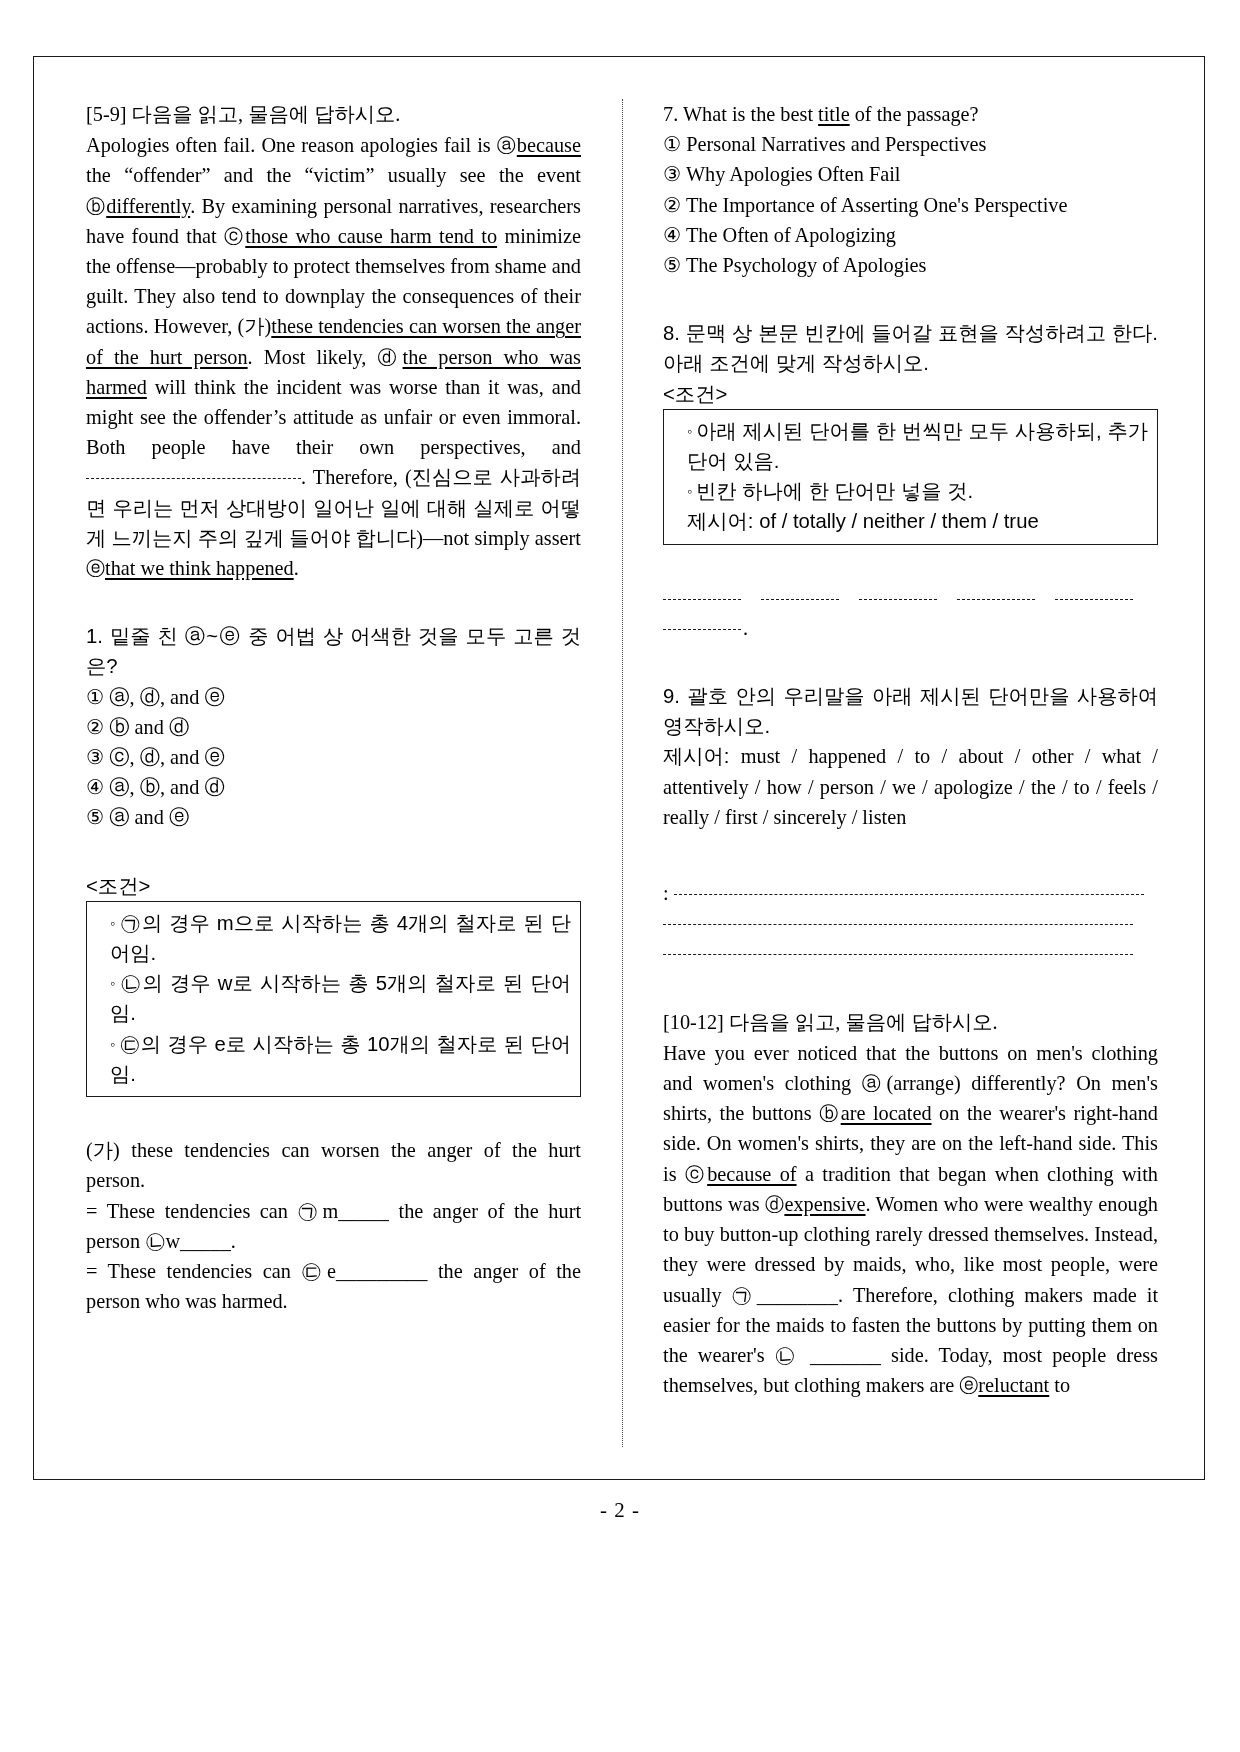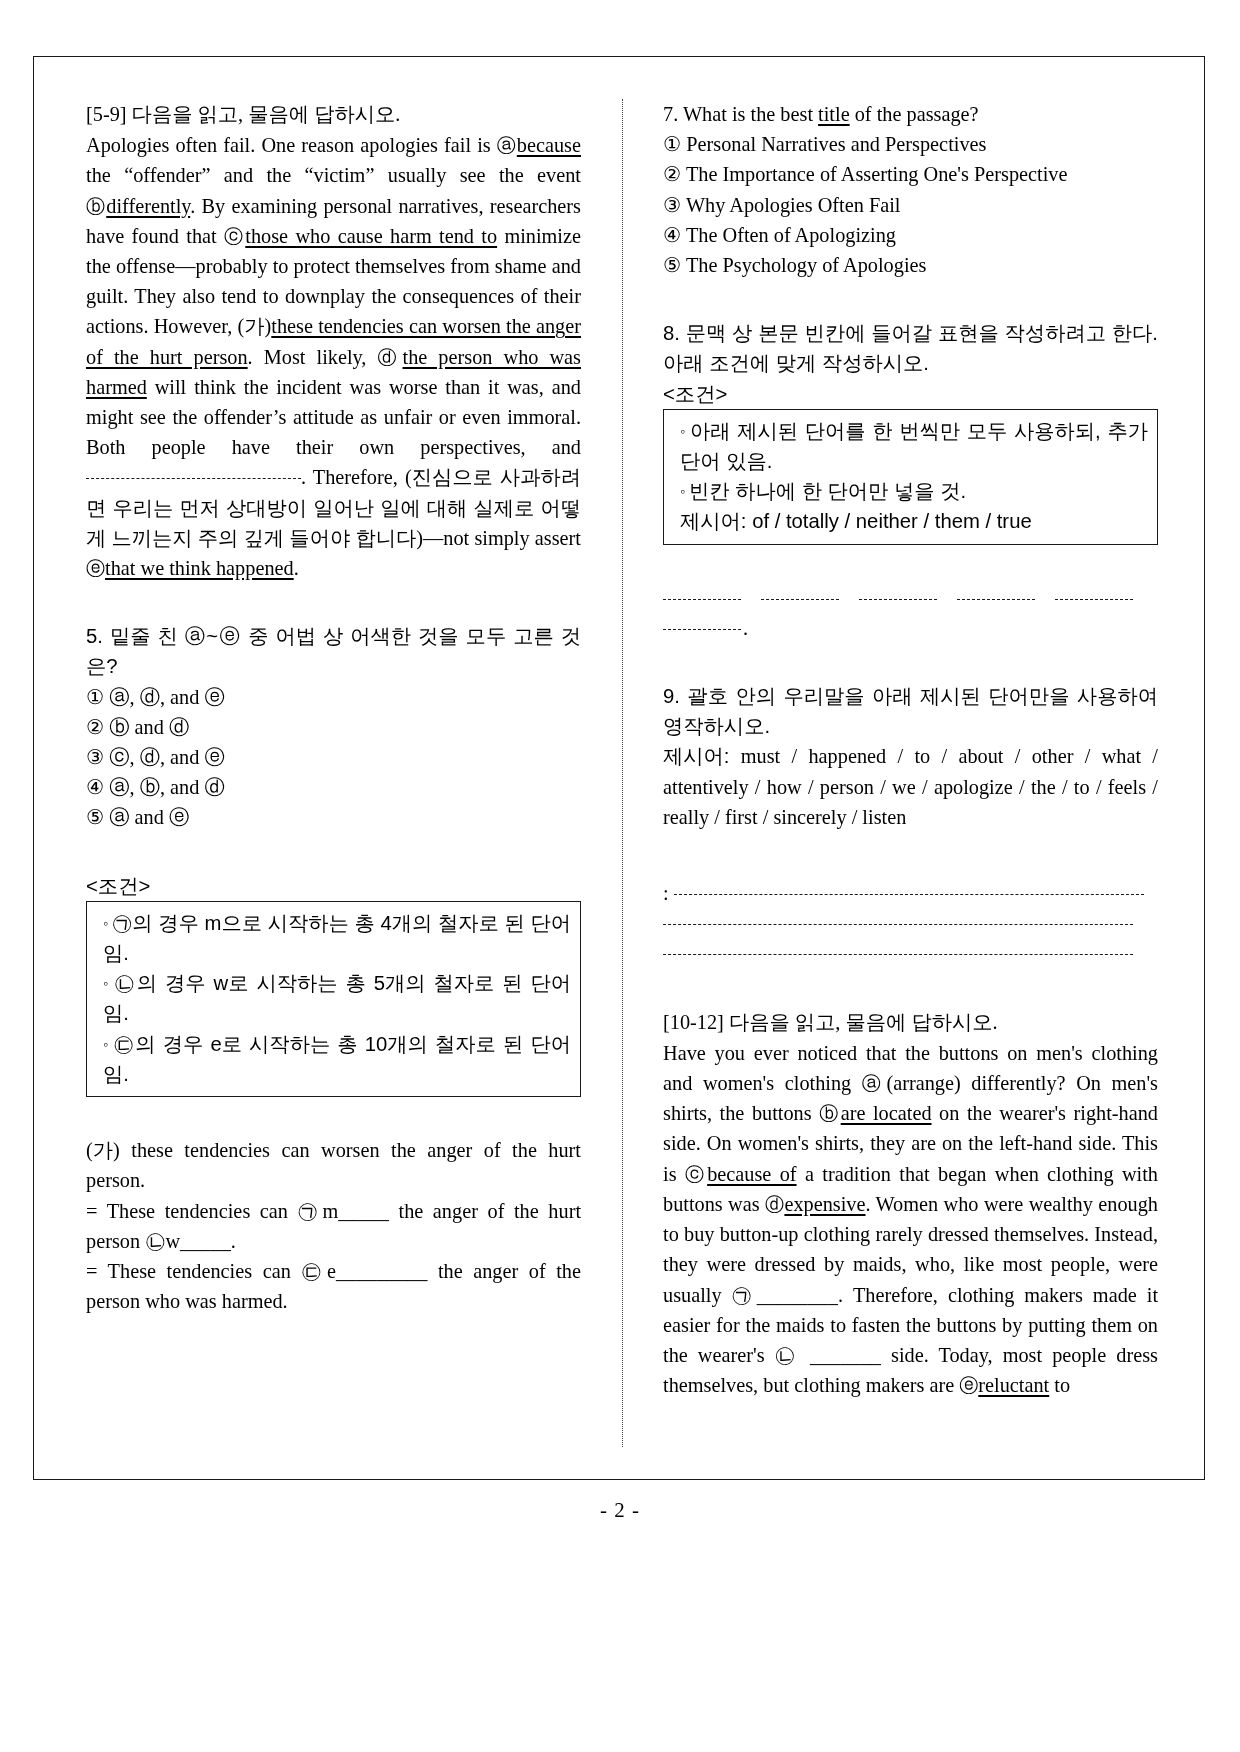--- a/index.html
+++ b/index.html
@@ -56,21 +56,21 @@
   .gap-l{height:38px;}
   .gap-xl{height:46px;}
   u.ul{text-decoration:underline;text-underline-offset:2.5px;}
   .choice{font-size:20.3px;line-height:30.2px;white-space:nowrap;}
   .center{}
 
   
   .condbox{
     border:1.5px solid #1a1a1a;
     box-sizing:border-box;
-    padding:6px 9px 7px 16px;
+    padding:6px 9px 7px 23px;
     font-size:20.3px;
     line-height:30.2px;
     text-align:justify;
     text-align-last:left;
   }
   .condbox .bullet{margin-right:4px;font-size:14px;vertical-align:2px;}
 
   
   .dashrow{font-size:20.3px;line-height:30.2px;letter-spacing:0px;white-space:nowrap;}
   .dashline{
@@ -97,21 +97,21 @@
     <div class="divider"></div>
 
     <div class="col col-left">
 
       <div class="blk head kr">[5-9] 다음을 읽고, 물음에 답하시오.</div>
 
       <div class="blk just"><span>Apologies often fail. One reason apologies fail is </span><span class="circ">ⓐ</span><u class="ul">because</u><span> the “offender” and the “victim” usually see the event </span><span class="circ">ⓑ</span><u class="ul">differently</u><span>. By examining personal narratives, researchers have found that </span><span class="circ">ⓒ</span><u class="ul">those who cause harm tend to</u><span> minimize the offense—probably to protect themselves from shame and guilt. They also tend to downplay the consequences of their actions. However, </span><span>(가)</span><u class="ul">these tendencies can worsen the anger of the hurt person</u><span>. Most likely, </span><span class="circ">ⓓ</span><u class="ul">the person who was harmed</u><span> will think the incident was worse than it was, and might see the offender’s attitude as unfair or even immoral. Both people have their own perspectives, and </span><span class="inlineblank"></span><span>.</span> <span>Therefore, (진심으로 사과하려면 우리는 먼저 상대방이 일어난 일에 대해 실제로 어떻게 느끼는지 주의 깊게 들어야 합니다)—not simply assert </span><span class="circ">ⓔ</span><u class="ul">that we think happened</u><span>.</span></div>
 
       <div class="gap-l"></div>
 
-      <div class="blk just kr">5. 밑줄 친 ⓐ~ⓔ 중 어법 상 어색한 것을 모두 고른 것은?</div>
+      <div class="blk just kr">1. 밑줄 친 ⓐ~ⓔ 중 어법 상 어색한 것을 모두 고른 것은?</div>
       <div class="choice">① ⓐ, ⓓ, and ⓔ</div>
       <div class="choice">② ⓑ and ⓓ</div>
       <div class="choice">③ ⓒ, ⓓ, and ⓔ</div>
       <div class="choice">④ ⓐ, ⓑ, and ⓓ</div>
       <div class="choice">⑤ ⓐ and ⓔ</div>
 
       <div class="gap-l"></div>
 
       <div class="blk center kr">&lt;조건&gt;</div>
 
@@ -128,22 +128,22 @@
       <div class="blk just"><span>= These tendencies can </span><span>㉠</span><span>m_____</span><span> the anger of the hurt person </span><span>㉡</span><span>w_____</span><span>.</span></div>
 
       <div class="blk just"><span>= These tendencies can </span><span>㉢</span><span>e_________</span><span> the anger of the person who was harmed.</span></div>
 
     </div>
 
     <div class="col col-right">
 
       <div class="blk"><span>7. What is the best </span><u class="ul">title</u><span> of the passage?</span></div>
       <div class="choice">① Personal Narratives and Perspectives</div>
+      <div class="choice">③ Why Apologies Often Fail</div>
       <div class="choice">② The Importance of Asserting One's Perspective</div>
-      <div class="choice">③ Why Apologies Often Fail</div>
       <div class="choice">④ The Often of Apologizing</div>
       <div class="choice">⑤ The Psychology of Apologies</div>
 
       <div class="gap-l"></div>
 
       <div class="blk just kr">8. 문맥 상 본문 빈칸에 들어갈 표현을 작성하려고 한다. 아래 조건에 맞게 작성하시오.</div>
       <div class="blk center kr">&lt;조건&gt;</div>
 
       <div class="condbox kr">
         <div><span class="bullet">◦</span><span>아래 제시된 단어를 한 번씩만 모두 사용하되, 추가단어 있음.</span></div>

